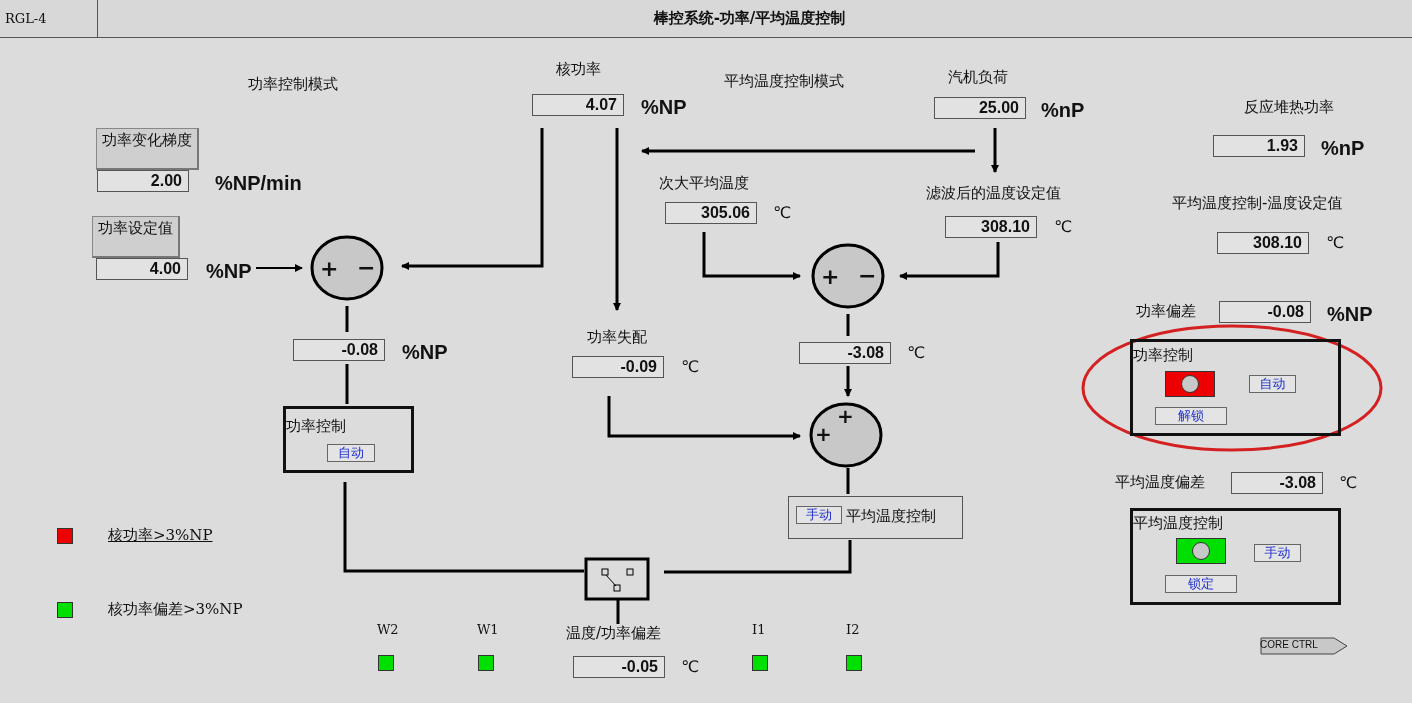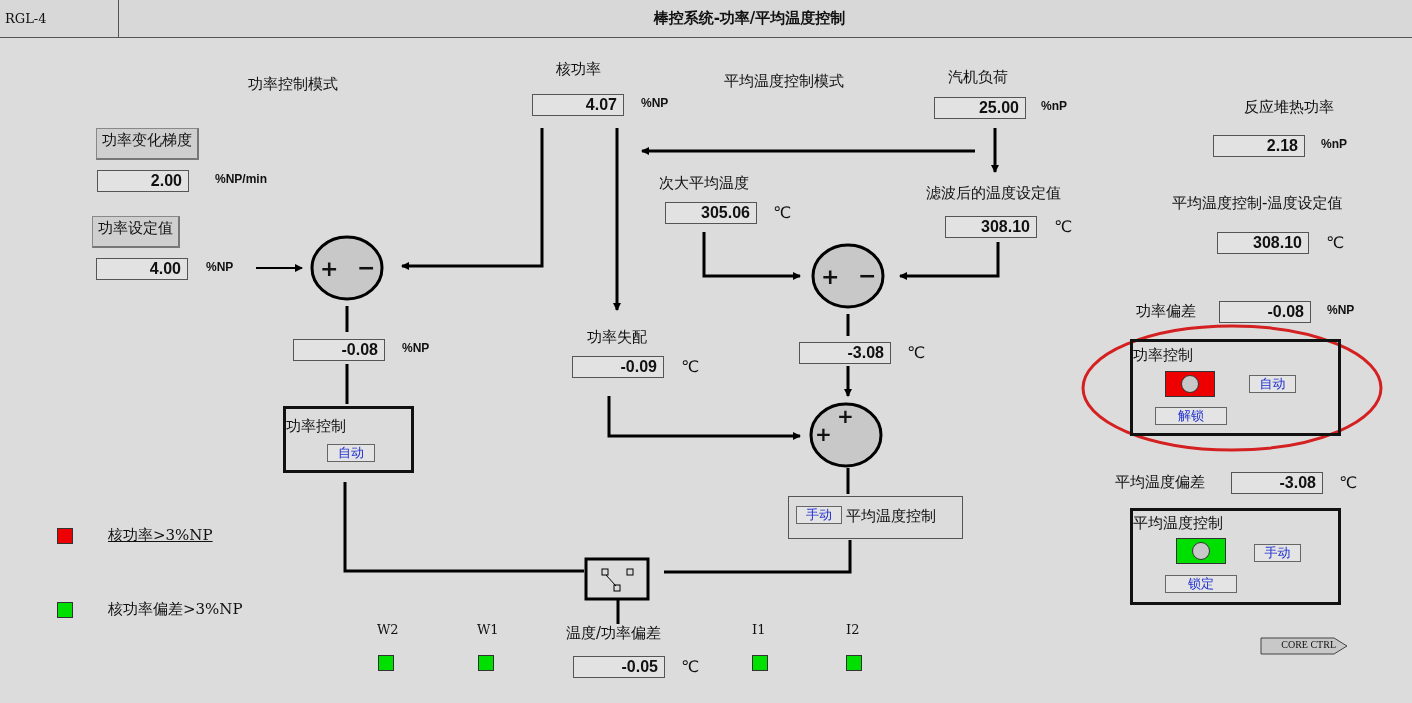--- a/index.html
+++ b/index.html
@@ -1,31 +1,31 @@
 <!DOCTYPE html>
 <html><head>
 <meta charset="utf-8">
 <style>
   html, body { margin:0; padding:0; }
   body { width:1412px; height:703px; background:#dcdcdc; position:relative; overflow:hidden;
          font-family:"DejaVu Sans", sans-serif; color:#111; }
   .abs { position:absolute; }
   .hdr { position:absolute; left:0; top:0; width:1412px; height:37px; background:#d8d8d8; border-bottom:1px solid #555; }
-  .hdr-id { position:absolute; left:0; top:0; width:119px; height:37px; border-right:1px solid #555;
+  .hdr-id { position:absolute; left:0; top:0; width:98px; height:37px; border-right:1px solid #555;
             font-family:"DejaVu Serif", serif; font-size:13px; line-height:37px; padding-left:5px; box-sizing:border-box; }
   .hdr-title { position:absolute; left:87px; right:0; top:0; height:37px; line-height:37px; text-align:center;
                font-size:15px; font-weight:bold; }
   .lbl { position:absolute; font-size:15px; white-space:nowrap; }
-  .unit { position:absolute; font-family:"Liberation Sans", sans-serif; font-weight:bold; font-size:12px; white-space:nowrap; }
+  .unit { position:absolute; font-family:"Liberation Sans", sans-serif; font-weight:bold; font-size:20px; white-space:nowrap; }
   .unitc { position:absolute; font-size:16px; white-space:nowrap; }
   .val { position:absolute; height:22px; background:#e2e2e2; border:1px solid #555; box-sizing:border-box;
          text-align:right; padding-right:6px; font-family:"Liberation Sans", sans-serif; font-weight:bold;
          font-size:16px; line-height:20px; }
   .btn { position:absolute; background:#cfcfcf; border:1px solid #888; border-right:2px solid #777; border-bottom:2px solid #777;
-         font-size:15px; line-height:22px; padding:0 5px; box-sizing:border-box; height:32px; cursor:pointer; }
+         font-size:15px; line-height:22px; padding:0 5px; box-sizing:border-box; height:42px; cursor:pointer; }
   .sbtn { position:absolute; background:#e4e4e4; border:1px solid #666; box-sizing:border-box; height:18px; color:#2030d0;
           font-size:13px; line-height:16px; text-align:center; cursor:pointer; }
   .panel { position:absolute; border:3px solid #111; box-sizing:border-box; background:#dcdcdc; }
   .panel-title { position:absolute; left:0; right:0; text-align:left; font-size:15px; }
   .lamp { position:absolute; width:50px; height:26px; border:1px solid #333; box-sizing:border-box; }
   .lamp .dot { position:absolute; left:15px; top:3px; width:18px; height:18px; border-radius:50%; background:#c8c8c8; border:1px solid #333; box-sizing:border-box; }
   .sq { position:absolute; width:16px; height:16px; border:1px solid #333; box-sizing:border-box; }
   .sig { position:absolute; font-family:"DejaVu Serif", serif; font-size:13px; }
   svg.lines { position:absolute; left:0; top:0; }
   .core { position:absolute; cursor:pointer; }
@@ -148,21 +148,21 @@
 <div class="sq" style="left:752px;top:655px;background:#00e000;"></div>
 <div class="sig" style="left:846px;top:622px;">I2</div>
 <div class="sq" style="left:846px;top:655px;background:#00e000;"></div>
 
 <div class="sq" style="left:57px;top:528px;background:#ee0000;"></div>
 <div class="lbl" style="left:108px;top:526px;font-family:'DejaVu Serif',serif;text-decoration:underline;">核功率&gt;3%NP</div>
 <div class="sq" style="left:57px;top:602px;background:#00e000;"></div>
 <div class="lbl" style="left:108px;top:600px;font-family:'DejaVu Serif',serif;">核功率偏差&gt;3%NP</div>
 
 <div class="lbl" style="left:1212px;top:98px;margin-left:32px;">反应堆热功率</div>
-<div class="val" style="left:1213px;top:135px;width:92px;">2.18</div>
+<div class="val" style="left:1213px;top:135px;width:92px;">1.93</div>
 <div class="unit" style="left:1321px;top:137px;">%nP</div>
 <div class="lbl" style="left:1172px;top:194px;">平均温度控制-温度设定值</div>
 <div class="val" style="left:1217px;top:232px;width:92px;">308.10</div>
 <div class="unitc" style="left:1326px;top:233px;">℃</div>
 
 <div class="lbl" style="left:1136px;top:302px;">功率偏差</div>
 <div class="val" style="left:1219px;top:301px;width:92px;">-0.08</div>
 <div class="unit" style="left:1327px;top:303px;">%NP</div>
 
 <div class="panel" style="left:1130px;top:339px;width:211px;height:97px;background:transparent;">
@@ -184,14 +184,14 @@
       <div class="dot"></div>
     </div>
   <div class="sbtn" style="left:121px;top:33px;width:47px;">手动</div>
   <div class="sbtn" style="left:32px;top:64px;width:72px;">锁定</div>
 </div>
 
 <div class="core" style="left:1260px;top:637px;width:90px;height:18px;">
   <svg width="90" height="18" style="position:absolute;left:0;top:0;">
     <path d="M1,1 L74,1 L87,9 L74,17 L1,17 Z" fill="#c8c8c8" stroke="#444" stroke-width="1"></path>
   </svg>
-  <div style="position:absolute;left:0;top:2px;width:76px;text-align:right;font-family:Liberation Serif, serif;font-size:10px;">CORE CTRL</div>
+  <div style="position:absolute;left:0;top:2px;width:76px;text-align:left;font-family:Liberation Sans, sans-serif;font-size:10px;">CORE CTRL</div>
 </div>
 
 </body></html>

